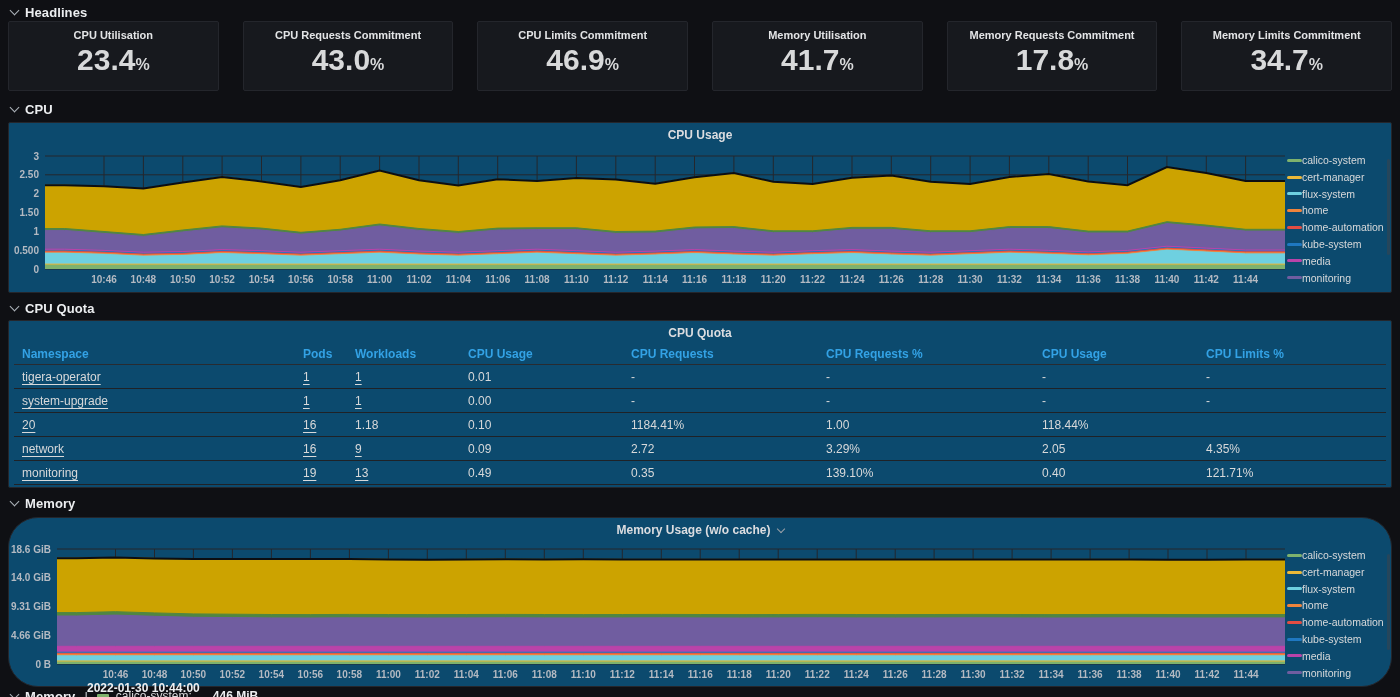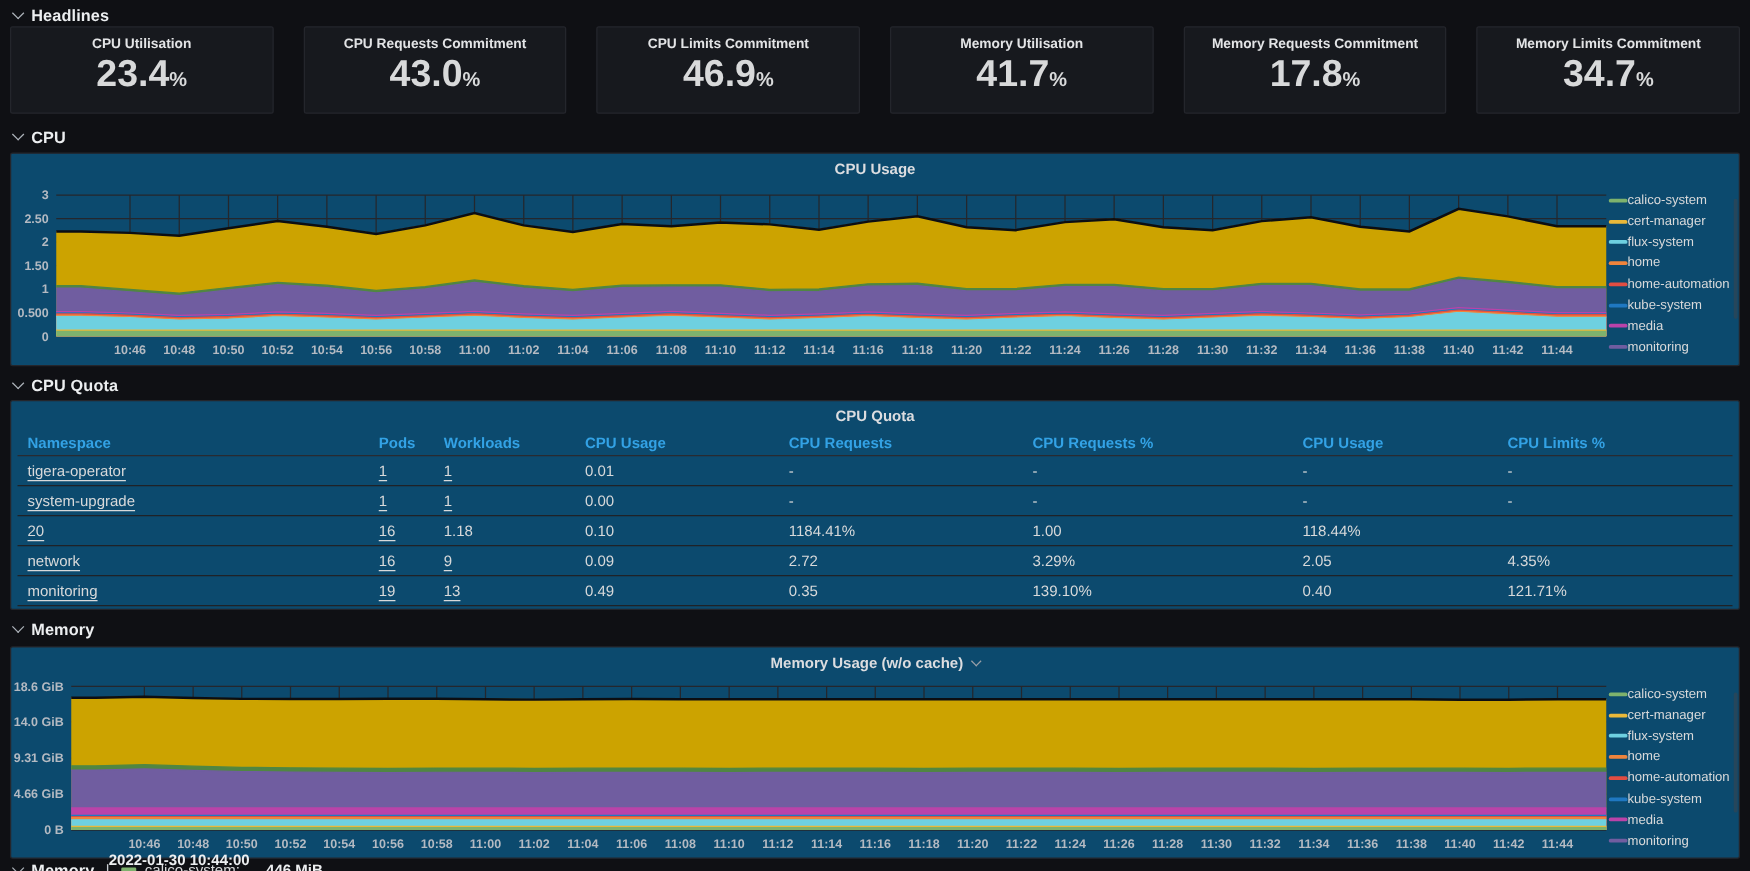--- a/index.html
+++ b/index.html
@@ -22,21 +22,21 @@
   .stat-panel{flex:1;background:#17191e;border:1px solid #24262c;border-radius:2px;
     display:flex;flex-direction:column;align-items:center;padding-top:7px;}
   .stat-title{font-size:11px;font-weight:700;color:#e3e4e6;}
   .stat-value{font-size:30px;font-weight:700;color:#d8d9da;line-height:1.25;}
   .stat-unit{font-size:16px;font-weight:700;}
 
   
   .panel{position:relative;background:#0c4a6e;border:1px solid #24262c;border-radius:2px;}
   #cpu-panel{height:169px;margin-bottom:6px;}
   #quota-panel{height:166px;overflow:hidden;margin-bottom:6px;}
-  #mem-panel{height:168px;}
+  #mem-panel{height:168px;border-radius:30px;}
   #hdr-cpu{margin-bottom:4px;text-align:center;}
   #hdr-quota{margin-bottom:3px;}
   #hdr-mem{margin-bottom:5px;}
   .panel-title{position:absolute;top:5px;left:0;width:100%;text-align:center;
     font-size:12px;font-weight:700;color:#dcdde0;z-index:3;cursor:pointer;}
   .panel-title .caret{display:inline-block;width:5px;height:5px;border-right:1.4px solid #9aa0a8;
     border-bottom:1.4px solid #9aa0a8;transform:rotate(45deg);margin:0 0 2px 7px;}
   .chart-wrap{position:absolute;inset:0;}
   .chart-wrap svg{display:block;}
   svg text{font-family:"Liberation Sans", sans-serif;}

